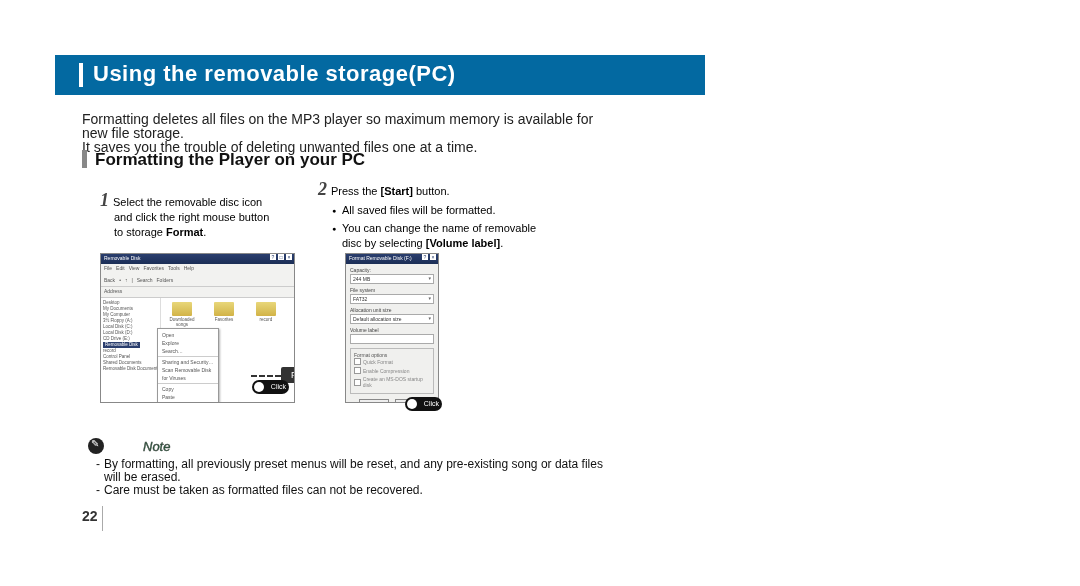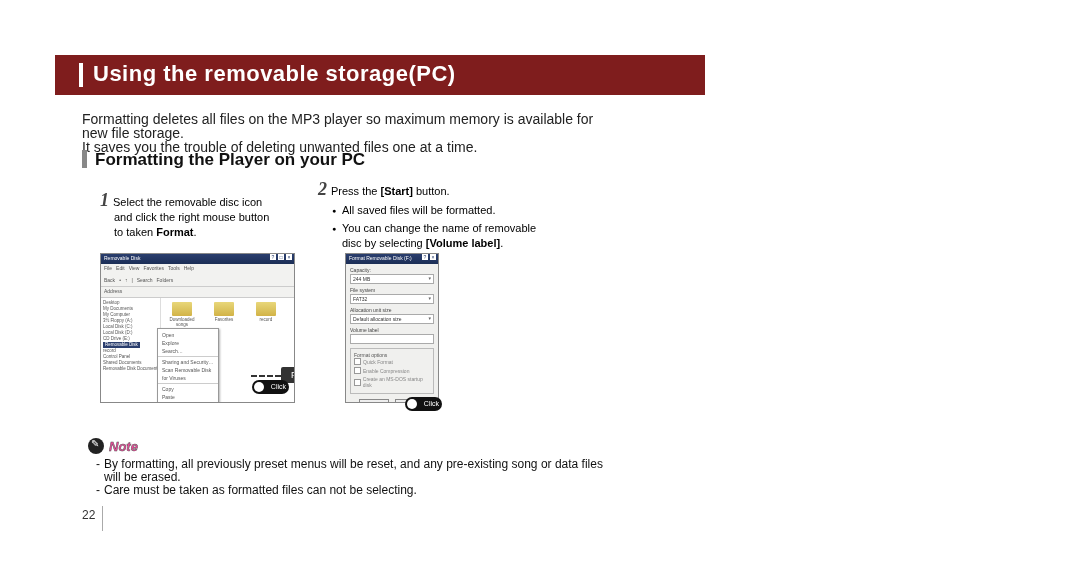--- a/index.html
+++ b/index.html
@@ -16,21 +16,21 @@
     position: relative;
     width: 1080px;
     height: 586px;
   }
   .header-band {
     position: absolute;
     top: 55px;
     left: 55px;
     width: 650px;
     height: 40px;
-    background: #7f1d1d;
+    background: #0369a1;
   }
   .header-band::before {
     content: "";
     position: absolute;
     left: 24px;
     top: 8px;
     width: 4px;
     height: 24px;
     background: #fff;
   }
@@ -331,40 +331,42 @@
   }
   .note .note-badge .circle::after {
     content:"✎";
     position:absolute;
     color:#fff;
     font-size:10px;
     left:3px; top:0px;
   }
   .note .note-badge .ntext {
     font-size:13px;
-    color:#ec4899;
-    font-weight:bold;
+    color:#14532d;
+    font-weight:normal;
     font-style:italic;
+    margin-left:34px;
     -webkit-text-stroke: .5px #555;
   }
   .note .notelist {
     font-size:12px;
     line-height:13px;
     color:#111;
     margin-left:8px;
   }
   .note .notelist div { position:relative; padding-left:8px;}
   .note .notelist div::before { content:"-"; position:absolute; left:0;}
 
   .pagenum-bar {
     position:absolute;
     left: 82px;
     top: 508px;
-    font-size:12px;
+    font-size:14px;
     color:#333;
+    font-weight:bold;
   }
   .pagenum-bar::after {
     content:"";
     position:absolute;
     left: 20px;
     top:-2px;
     height: 25px;
     border-left: 1px solid #aaa;
   }
 
@@ -400,21 +402,21 @@
   <div class="intro">
     <div>Formatting deletes all files on the MP3 player so maximum memory is available for new file storage.</div>
     <div>It saves you the trouble of deleting unwanted files one at a time.</div>
   </div>
 
   <div class="subhead">Formatting the Player on your PC</div>
 
   <div class="col1">
     <span class="stepnum">1</span><span>Select the removable disc icon</span><br>
     <span style="margin-left:14px;display:inline-block">and click the right mouse button</span><br>
-    <span style="margin-left:14px">to taken </span><b>Format</b><span>.</span>
+    <span style="margin-left:14px">to storage </span><b>Format</b><span>.</span>
   </div>
 
   <div class="col2">
     <span class="stepnum">2</span><span>Press the </span><b>[Start]</b><span> button.</span>
     <ul>
       <li>All saved files will be formatted.</li>
       <li>
         <span>You can change the name of removable</span><br>
         <span>disc by selecting </span><b>[Volume label]</b><span>.</span>
       </li>
@@ -537,19 +539,19 @@
   </div>
   <div class="click-badge" style="top:397px; left:405px;">Click</div>
 
   <div class="note">
     <div class="note-badge">
       <div class="circle"></div>
       <span class="ntext">Note</span>
     </div>
     <div class="notelist">
       <div>By formatting, all previously preset menus will be reset, and any pre-existing song or data files will be erased.</div>
-      <div>Care must be taken as formatted files can not be selecting.</div>
+      <div>Care must be taken as formatted files can not be recovered.</div>
     </div>
   </div>
 
   <div class="pagenum-bar">22</div>
 
 </div>
 
 </body></html>

